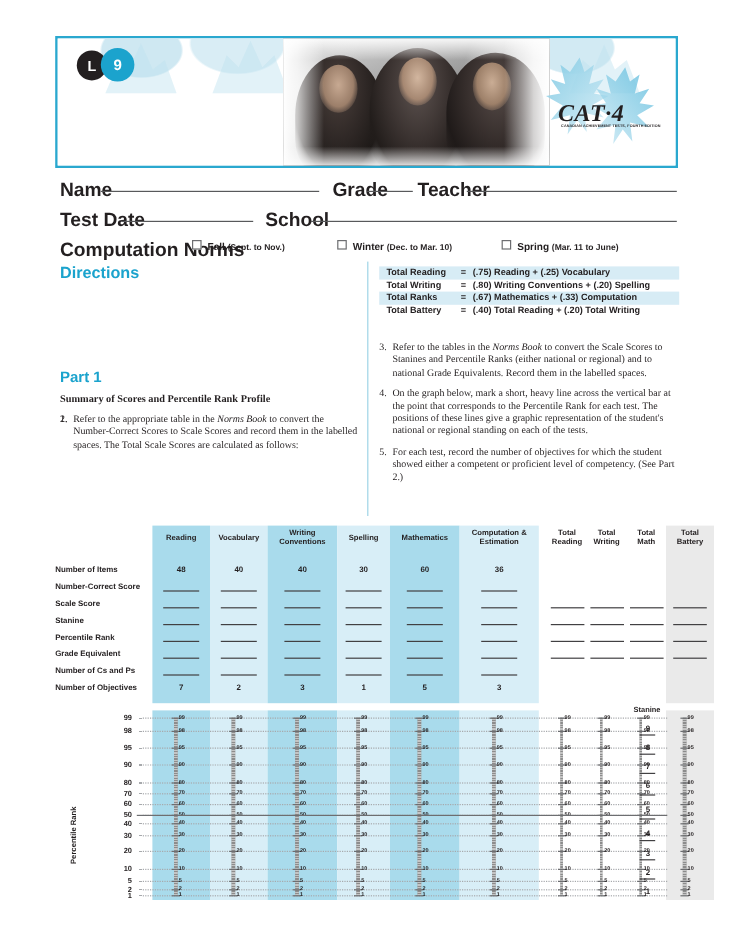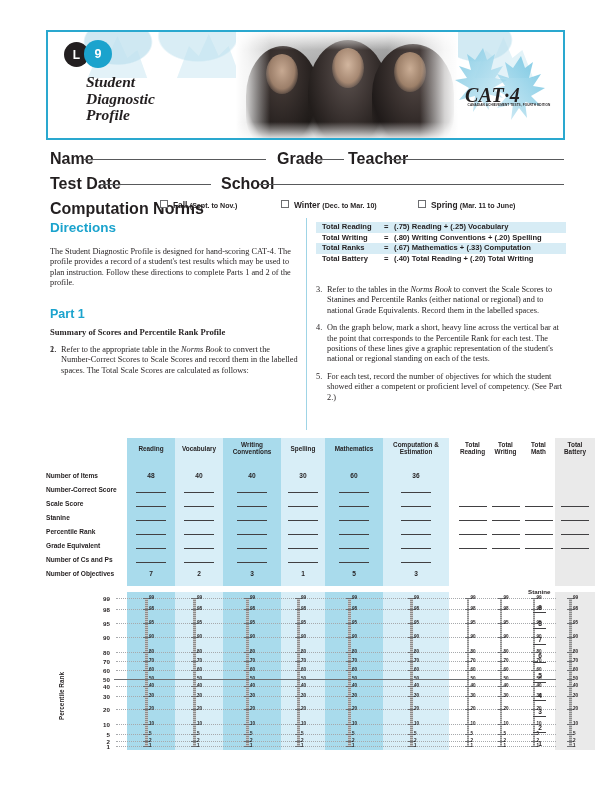--- a/index.html
+++ b/index.html
@@ -215,25 +215,20 @@
         <div class="faceC"></div>
       <div class="fadeT"></div>
         <div class="fadeL"></div>
         <div class="fadeR"></div>
         <div class="fadeB"></div>
     </div>
 
     <div class="badge-l">L</div>
     <div class="badge-16">9</div>
 
-    <div class="banner-title">
-      <div>Student</div>
-      <div>Diagnostic</div>
-      <div>Profile</div>
-    </div>
 
     <div class="logo">
       <svg viewBox="0 0 110 92" width="110" height="92">
         <defs>
           <linearGradient id="lg1" x1="0" y1="0" x2="1" y2="1">
             <stop offset="0%" stop-color="#7fc9e3"></stop>
             <stop offset="100%" stop-color="#d6edf6"></stop>
           </linearGradient>
           <linearGradient id="lg2" x1="1" y1="0" x2="0" y2="1">
             <stop offset="0%" stop-color="#4fb6da"></stop>
@@ -280,21 +275,20 @@
 
     <div class="chk" style="left:418px; top:200px;"></div>
     <div class="norm-lbl" style="left:431px; top:200px;">
       <span>Spring</span>
       <span class="sm">(Mar. 11 to June)</span>
     </div>
   </div>
 
   <div class="h-blue" style="left:50px; top:220px; font-size:13.5px;">Directions</div>
 
-  <div class="body-serif" style="left:50px; top:247px; width:244px;">The Student Diagnostic Profile is designed for hand-scoring CAT‑4. The profile provides a record of a student's test results which may be used to plan instruction. Follow these directions to complete Parts 1 and 2 of the profile.</div>
 
   <div class="h-blue" style="left:50px; top:307px; font-size:12.5px;">Part 1</div>
 
   <div class="body-sans-b" style="left:50px; top:327px; font-family:'Liberation Serif',serif; font-size:8.6px;">Summary of Scores and Percentile Rank Profile</div>
 
   <div class="body-serif" style="left:50px; top:338px; width:248px;">
     <ol class="nums">
       <li>
         <span class="n">1.</span>
       </li>

